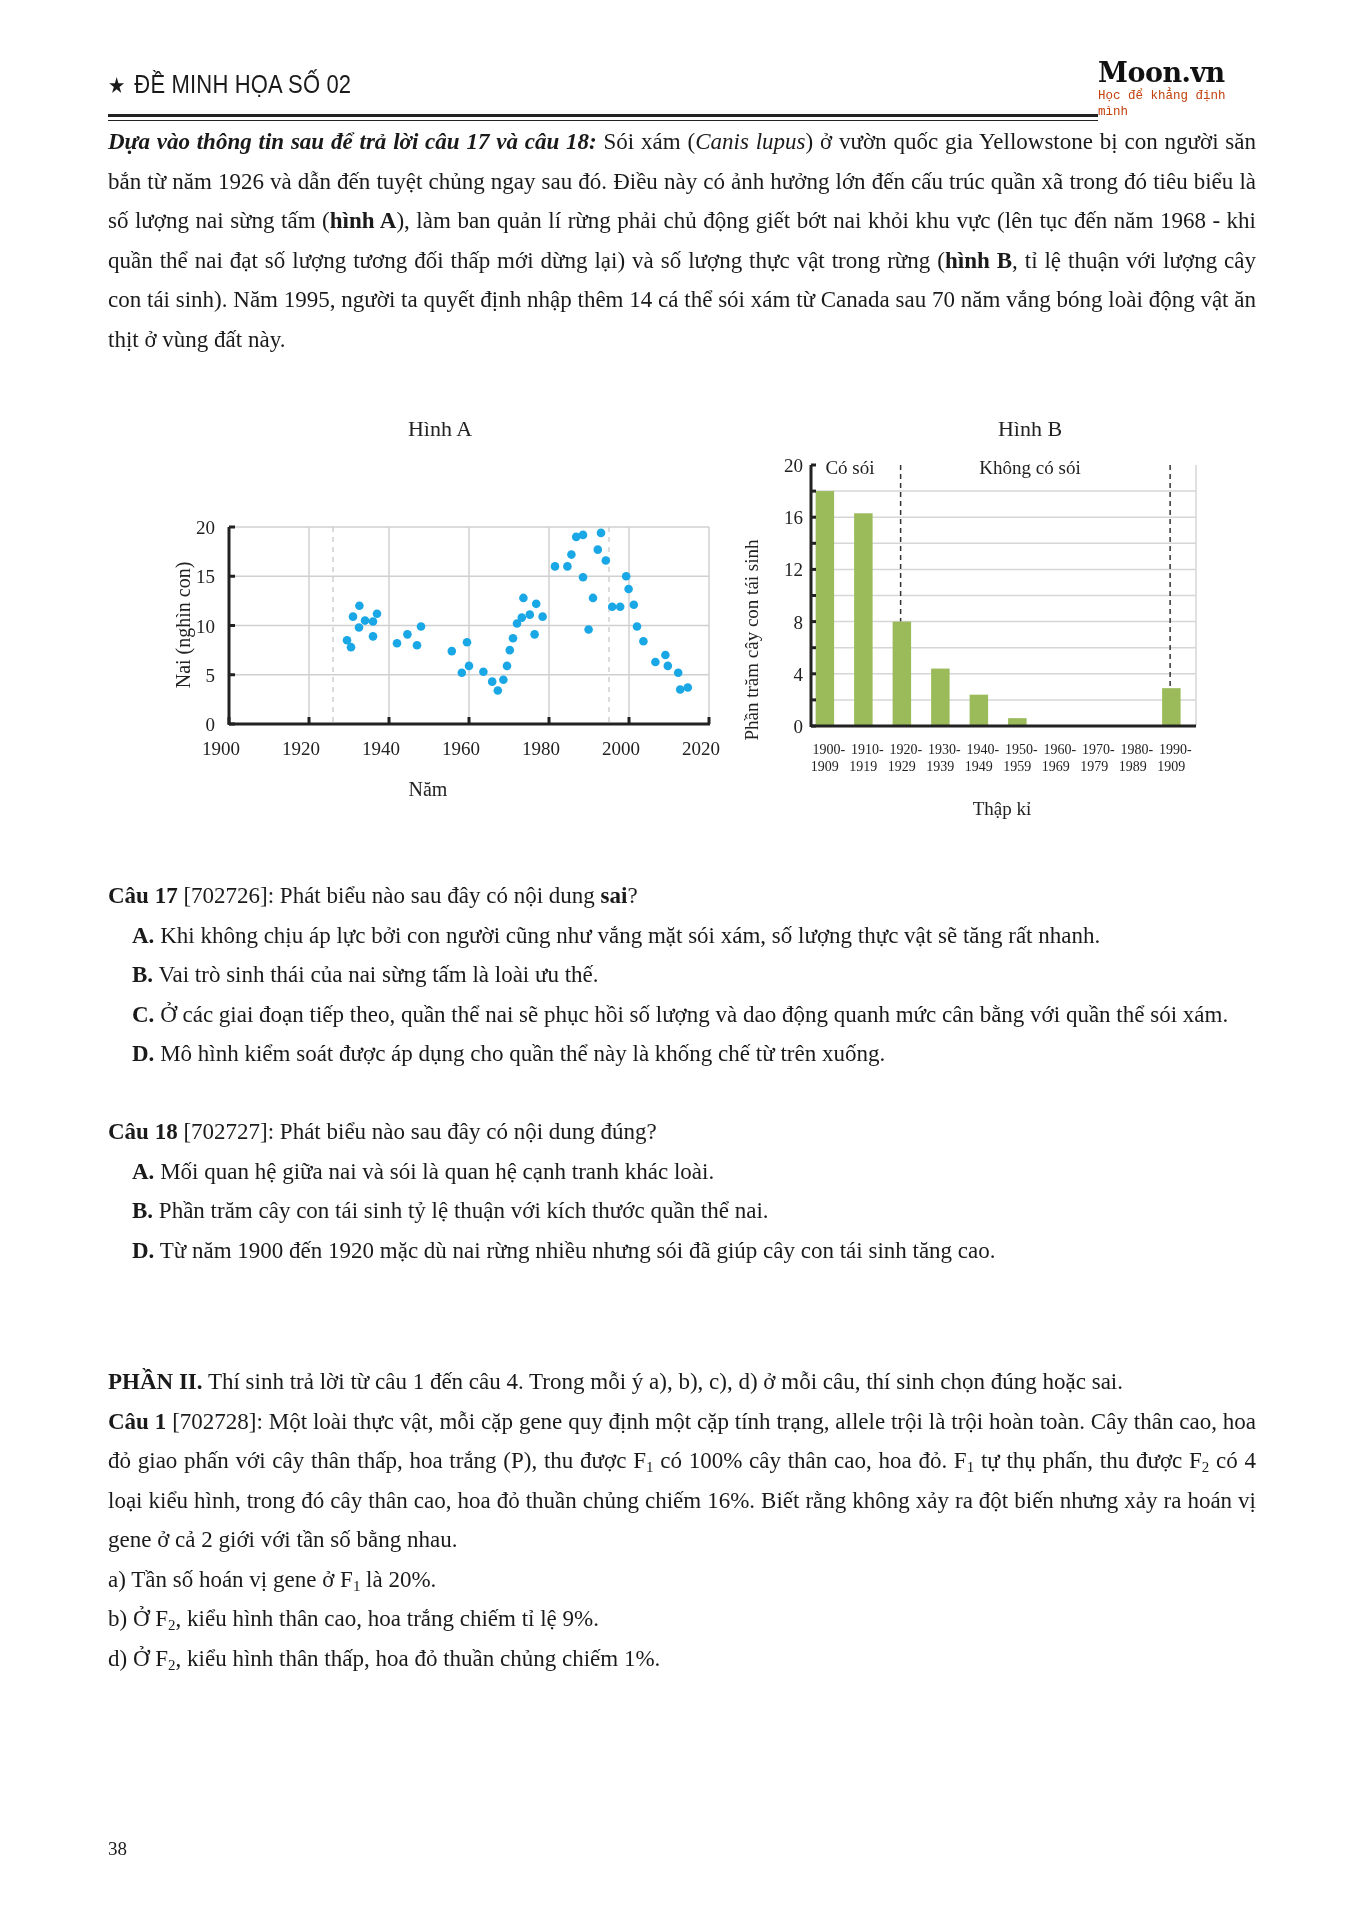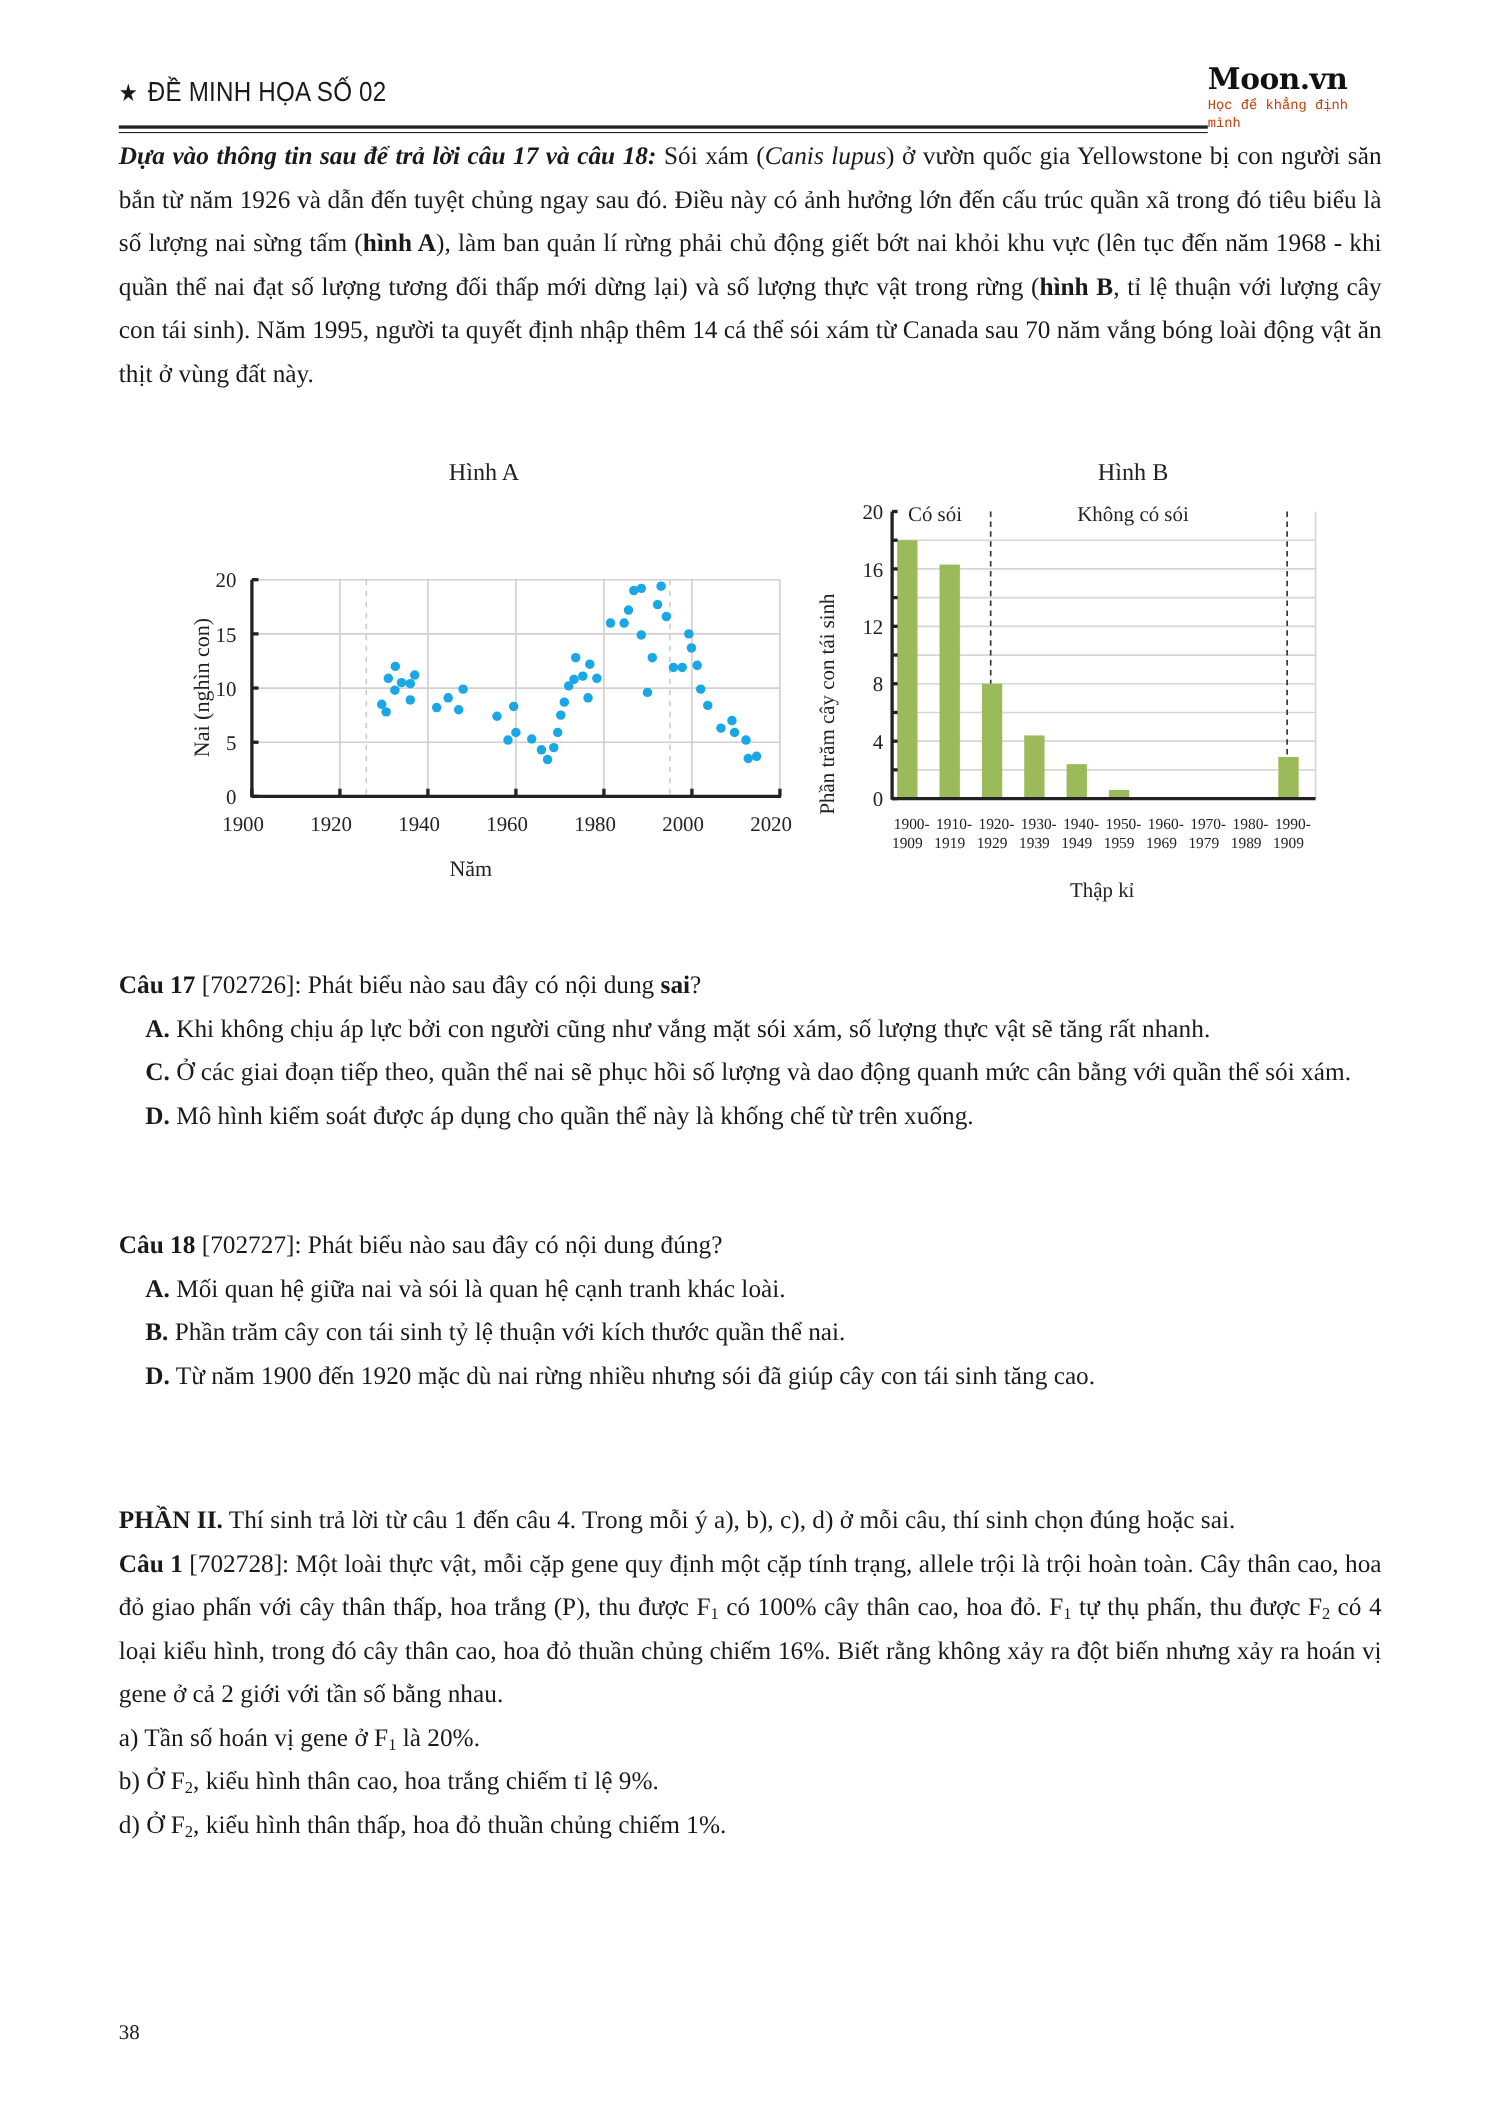--- a/index.html
+++ b/index.html
@@ -246,20 +246,21 @@
     <text id="B-ann0" x="110" y="64" text-anchor="middle" font-size="19">Có sói</text>
     <text id="B-ann1" x="290" y="64" text-anchor="middle" font-size="19">Không có sói</text>
     <text id="B-ylabel" transform="translate(18,230) rotate(-90)" text-anchor="middle" font-size="19">Phần trăm cây con tái sinh</text>
     <text id="B-xlabel" x="262" y="405" text-anchor="middle" font-size="19">Thập kỉ</text>
   </svg>
 </div>
 
 <div class="text q17">
   <p><span class="b">Câu 17</span><span> [702726]: Phát biểu nào sau đây có nội dung </span><span class="b">sai</span><span>?</span></p>
   <p class="opt"><span class="lbl">A.</span><span> Khi không chịu áp lực bởi con người cũng như vắng mặt sói xám, số lượng thực vật sẽ tăng rất nhanh.</span></p>
+  <p class="opt"><span class="lbl">B.</span><span> Vai trò sinh thái của nai sừng tấm là loài ưu thế.</span></p>
   <p class="opt"><span class="lbl">C.</span><span> Ở các giai đoạn tiếp theo, quần thể nai sẽ phục hồi số lượng và dao động quanh mức cân bằng với quần thể sói xám.</span></p>
   <p class="opt"><span class="lbl">D.</span><span> Mô hình kiểm soát được áp dụng cho quần thể này là khống chế từ trên xuống.</span></p>
 </div>
 
 <div class="text q18">
   <p><span class="b">Câu 18</span><span> [702727]: Phát biểu nào sau đây có nội dung đúng?</span></p>
   <p class="opt"><span class="lbl">A.</span><span> Mối quan hệ giữa nai và sói là quan hệ cạnh tranh khác loài.</span></p>
   <p class="opt"><span class="lbl">B.</span><span> Phần trăm cây con tái sinh tỷ lệ thuận với kích thước quần thể nai.</span></p>
   <p class="opt"><span class="lbl">D.</span><span> Từ năm 1900 đến 1920 mặc dù nai rừng nhiều nhưng sói đã giúp cây con tái sinh tăng cao.</span></p>
 </div>

